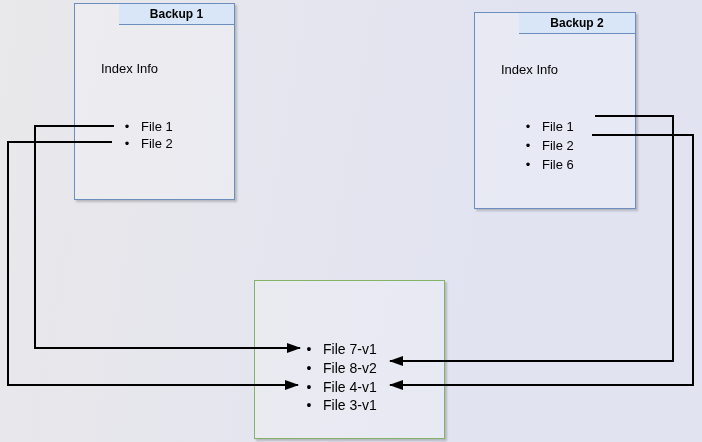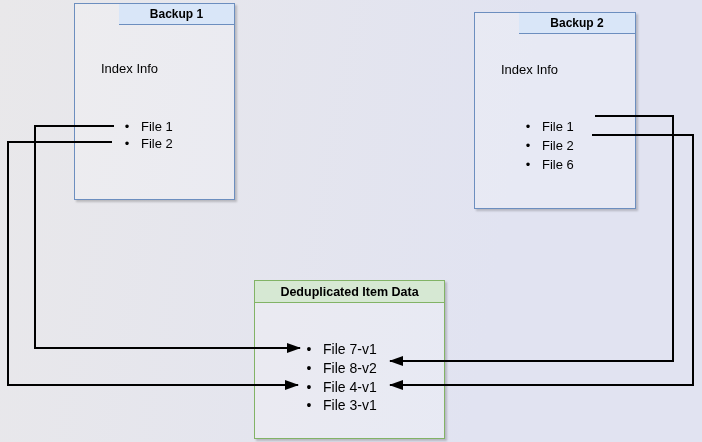--- a/index.html
+++ b/index.html
@@ -116,23 +116,20 @@
           <span class="li-label">File 2</span>
         </li>
         <li>
           <span class="dot">•</span>
           <span class="li-label">File 6</span>
         </li>
       </ul>
   </div>
 
   <div class="box green" style="left:254px;top:280px;width:191px;height:159px;">
-    <div class="box-header">
-      <span>Deduplicated Item Data</span>
-    </div>
     <ul class="file-list list-dedup" style="left:47px;top:58.6px;">
         <li>
           <span class="dot">•</span>
           <span class="li-label">File 7-v1</span>
         </li>
         <li>
           <span class="dot">•</span>
           <span class="li-label">File 8-v2</span>
         </li>
         <li>

